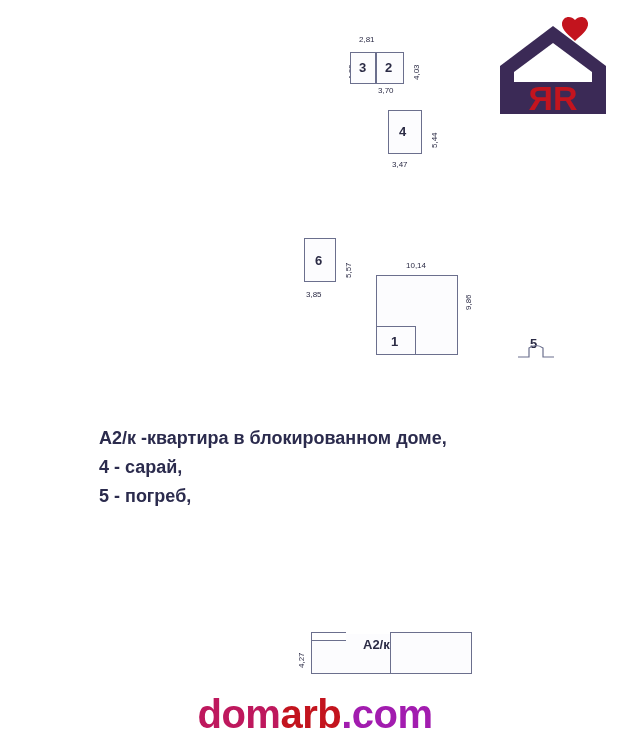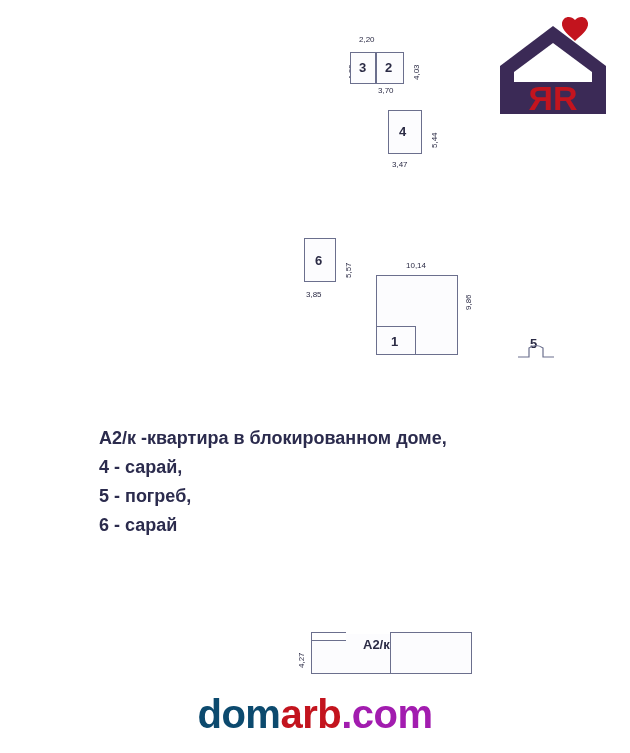--- a/index.html
+++ b/index.html
@@ -144,30 +144,30 @@
   
   .watermark {
     position: absolute;
     left: 0; top: 692px;
     width: 630px;
     text-align: center;
     font-size: 40px;
     font-weight: bold;
     letter-spacing: -0.5px;
   }
-  .wm-dom { color: #0c4a6e; }
+  .wm-dom { color: #be185d; }
   .wm-arb { color: #c3141e; }
   .wm-com { color: #a21caf; }
 </style>
 </head>
 <body>
 
 <div class="plan">
 
-  <div class="dim" style="left:359px; top:35px;">2,20</div>
+  <div class="dim" style="left:359px; top:35px;">2,81</div>
   <div class="dim vert" style="left:347px; top:80px;">4,03</div>
 
   <div class="shape s3"></div>
   <div class="shape-label l3">3</div>
 
   <div class="shape s2"></div>
   <div class="shape-label l2">2</div>
 
   <div class="dim vert" style="left:412px; top:80px;">4,03</div>
   <div class="dim" style="left:378px; top:86px;">3,70</div>
@@ -192,21 +192,20 @@
   <div class="cellar">
     <svg width="36" height="14" viewBox="0 0 36 14" xmlns="http://www.w3.org/2000/svg">
       <path d="M0 13 L11 13 L11 4 Q18 -1 25 4 L25 13 L36 13" fill="none" stroke="#6b6f8d" stroke-width="1.2"></path>
     </svg>
   </div>
 
   <div class="legend">
     <div>A2/к -квартира в блокированном доме,</div>
     <div>4 - сарай,</div>
     <div>5 - погреб,</div>
-    <div>6 - сарай</div>
   </div>
 
   <div class="strip-outer"></div>
   <div class="strip-gap"></div>
   <div class="strip-left-notch"></div>
   <div class="strip-div"></div>
   <div class="strip-label">A2/к</div>
   <div class="strip-dim">4,27</div>
 
   <div class="logo">

